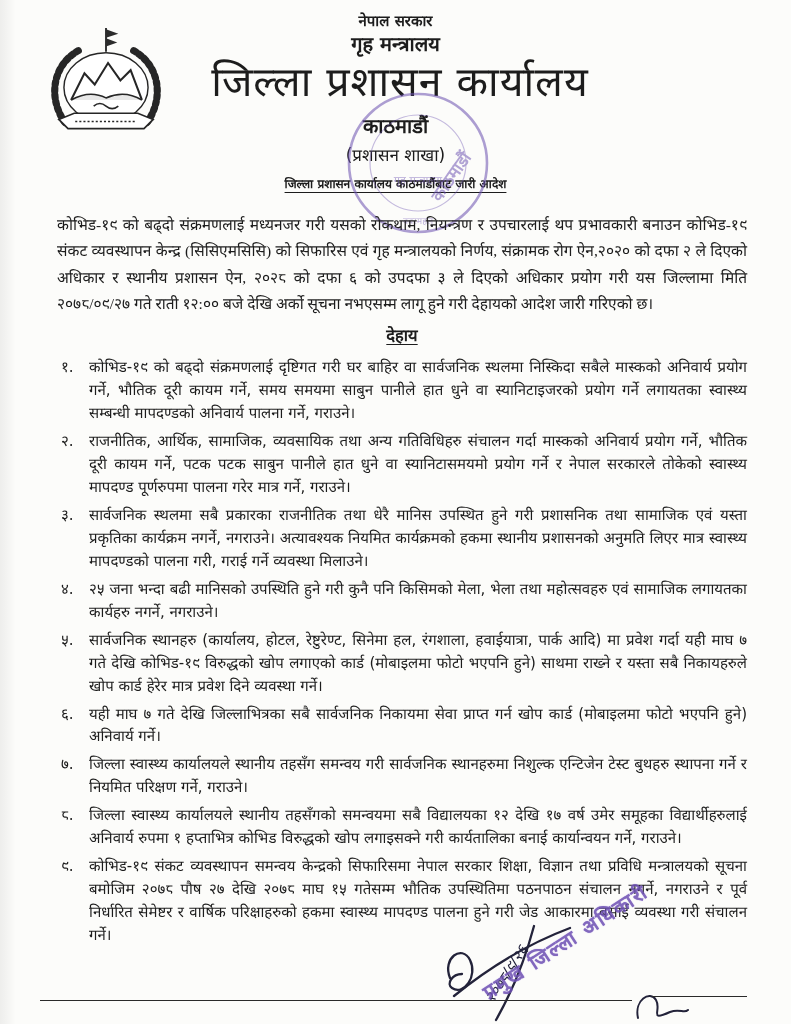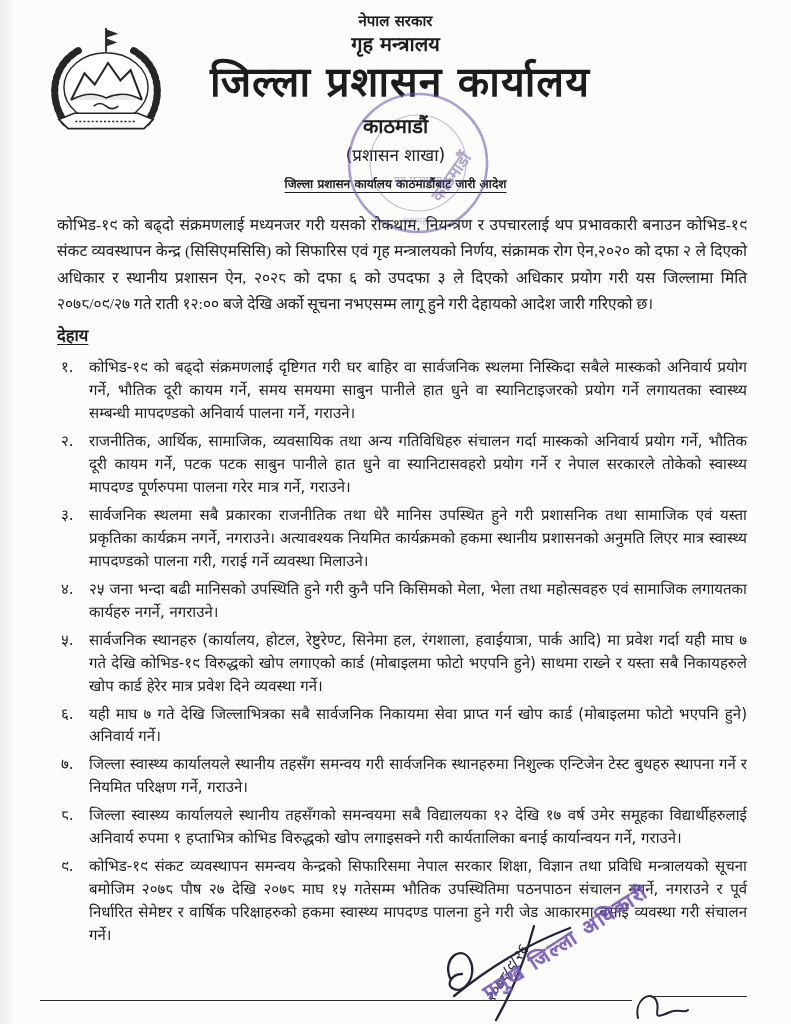--- a/index.html
+++ b/index.html
@@ -16,30 +16,30 @@
   .page::before{
     content:"";position:absolute;left:0;top:0;bottom:0;width:16px;
     background:linear-gradient(to right, rgba(0,0,0,.06), rgba(0,0,0,0));
     pointer-events:none;
   }
   
   .letterhead{position:absolute;top:0;left:0;right:0;height:210px;text-align:center;}
   .emblem{position:absolute;left:44px;top:24px;width:124px;height:118px;}
   .lh-gov{position:absolute;top:10px;left:0;right:0;font-size:15px;font-weight:600;}
   .lh-ministry{position:absolute;top:30px;left:0;right:0;font-size:20px;font-weight:700;}
-  .lh-office{position:absolute;top:52px;left:9px;right:0;font-size:41px;font-weight:700;letter-spacing:1px;}
+  .lh-office{position:absolute;top:52px;left:9px;right:0;font-size:41px;font-weight:400;letter-spacing:1px;}
   .lh-district{position:absolute;top:112px;left:0;right:0;font-size:20px;font-weight:700;}
   .lh-branch{position:absolute;top:143px;left:0;right:0;font-size:17px;font-weight:400;}
   .lh-subject{position:absolute;top:175px;left:0;right:0;font-size:12px;font-weight:700;
     text-decoration:underline;text-underline-offset:4px;}
   .round-stamp{position:absolute;left:338px;top:88px;width:168px;height:150px;opacity:.55;pointer-events:none;}
   
   .doc-body{position:absolute;top:212px;left:57px;width:690px;}
   .intro{font-size:15.5px;line-height:1.7;text-align:justify;margin:0 0 6px 0;font-family:Liberation Serif, serif;}
-  .list-heading{display:block;font-size:16.5px;font-weight:700;
+  .list-heading{display:block;text-align:center;font-size:16.5px;font-weight:700;
     text-decoration:underline;text-underline-offset:3px;margin:2px 0 10px 0;}
   .item{display:flex;margin-bottom:5px;font-size:15px;line-height:1.53;}
   .item .num{width:24px;flex:none;padding-left:4px;}
   .item .txt{flex:1;text-align:justify;padding-left:4px;}
   
   .sig{position:absolute;left:438px;top:922px;width:160px;height:100px;}
   .sig-date{position:absolute;left:496px;top:986px;font-size:15px;font-style:italic;
     color:#20203a;transform:rotate(-57deg);transform-origin:left bottom;white-space:nowrap;}
   .officer-stamp{position:absolute;left:492px;top:978px;font-size:20px;font-weight:700;
     color:#6d4fb3;opacity:.85;transform:rotate(-33deg);transform-origin:left bottom;
@@ -101,21 +101,21 @@
   <div class="doc-body">
     <p class="intro">कोभिड-१९ को बढ्दो संक्रमणलाई मध्यनजर गरी यसको रोकथाम, नियन्त्रण र उपचारलाई थप प्रभावकारी बनाउन कोभिड-१९ संकट व्यवस्थापन केन्द्र (सिसिएमसिसि) को सिफारिस एवं गृह मन्त्रालयको निर्णय, संक्रामक रोग ऐन,२०२० को दफा २ ले दिएको अधिकार र स्थानीय प्रशासन ऐन, २०२८ को दफा ६ को उपदफा ३ ले दिएको अधिकार प्रयोग गरी यस जिल्लामा मिति २०७८/०९/२७ गते राती १२:०० बजे देखि अर्को सूचना नभएसम्म लागू हुने गरी देहायको आदेश जारी गरिएको छ।</p>
     <span class="list-heading">देहाय</span>
 
     <div class="item">
       <span class="num">१.</span>
       <span class="txt">कोभिड-१९ को बढ्दो संक्रमणलाई दृष्टिगत गरी घर बाहिर वा सार्वजनिक स्थलमा निस्किदा सबैले मास्कको अनिवार्य प्रयोग गर्ने, भौतिक दूरी कायम गर्ने, समय समयमा साबुन पानीले हात धुने वा स्यानिटाइजरको प्रयोग गर्ने लगायतका स्वास्थ्य सम्बन्धी मापदण्डको अनिवार्य पालना गर्ने, गराउने।</span>
     </div>
     <div class="item">
       <span class="num">२.</span>
-      <span class="txt">राजनीतिक, आर्थिक, सामाजिक, व्यवसायिक तथा अन्य गतिविधिहरु संचालन गर्दा मास्कको अनिवार्य प्रयोग गर्ने, भौतिक दूरी कायम गर्ने, पटक पटक साबुन पानीले हात धुने वा स्यानिटासवहरो प्रयोग गर्ने र नेपाल सरकारले तोकेको स्वास्थ्य मापदण्ड पूर्णरुपमा पालना गरेर मात्र गर्ने, गराउने।</span>
+      <span class="txt">राजनीतिक, आर्थिक, सामाजिक, व्यवसायिक तथा अन्य गतिविधिहरु संचालन गर्दा मास्कको अनिवार्य प्रयोग गर्ने, भौतिक दूरी कायम गर्ने, पटक पटक साबुन पानीले हात धुने वा स्यानिटासमयमो प्रयोग गर्ने र नेपाल सरकारले तोकेको स्वास्थ्य मापदण्ड पूर्णरुपमा पालना गरेर मात्र गर्ने, गराउने।</span>
     </div>
     <div class="item">
       <span class="num">३.</span>
       <span class="txt">सार्वजनिक स्थलमा सबै प्रकारका राजनीतिक तथा धेरै मानिस उपस्थित हुने गरी प्रशासनिक तथा सामाजिक एवं यस्ता प्रकृतिका कार्यक्रम नगर्ने, नगराउने। अत्यावश्यक नियमित कार्यक्रमको हकमा स्थानीय प्रशासनको अनुमति लिएर मात्र स्वास्थ्य मापदण्डको पालना गरी, गराई गर्ने व्यवस्था मिलाउने।</span>
     </div>
     <div class="item">
       <span class="num">४.</span>
       <span class="txt">२५ जना भन्दा बढी मानिसको उपस्थिति हुने गरी कुनै पनि किसिमको मेला, भेला तथा महोत्सवहरु एवं सामाजिक लगायतका कार्यहरु नगर्ने, नगराउने।</span>
     </div>
     <div class="item">

